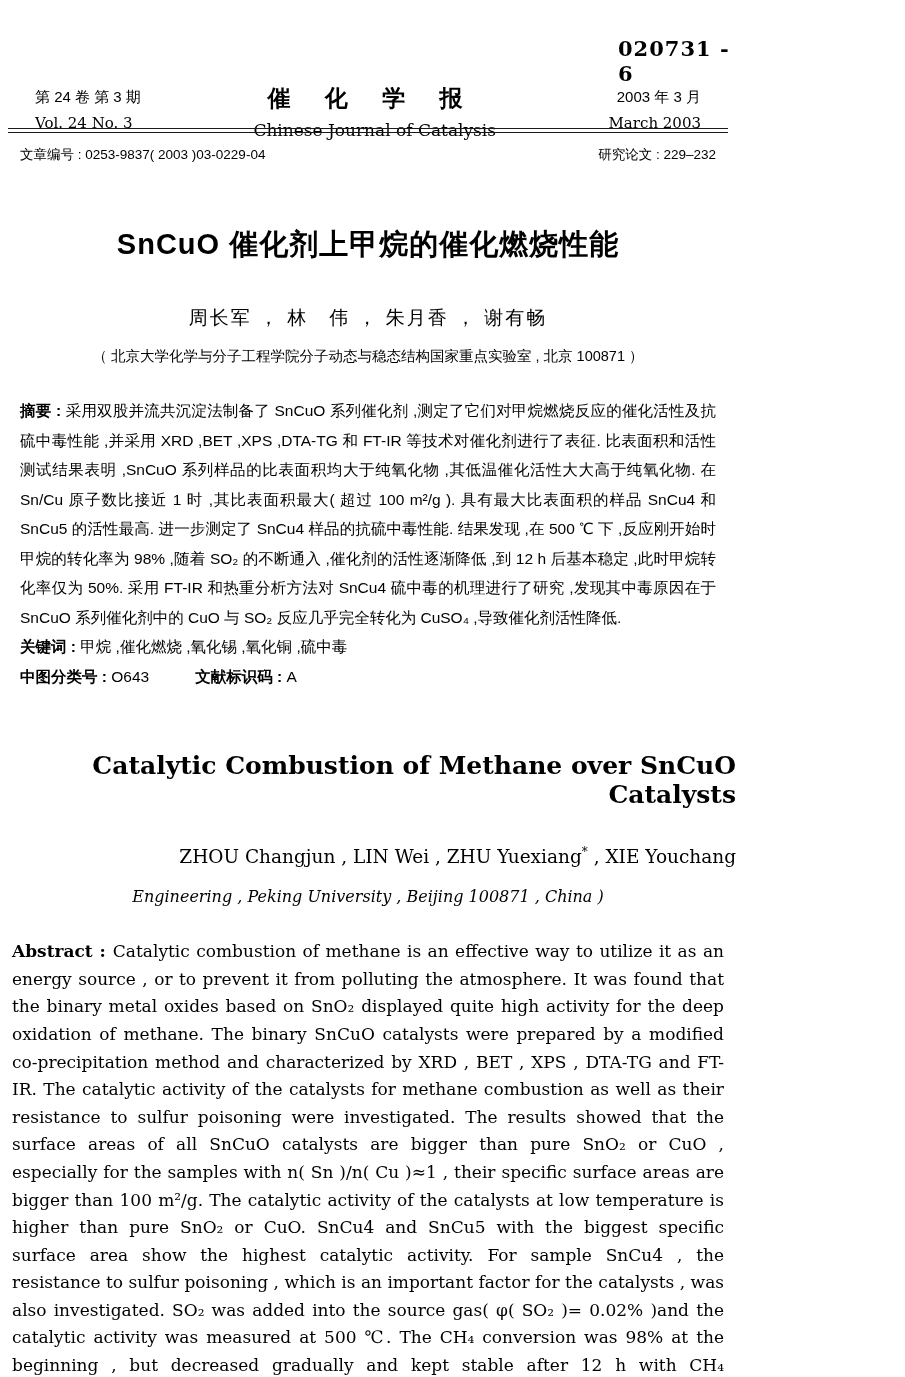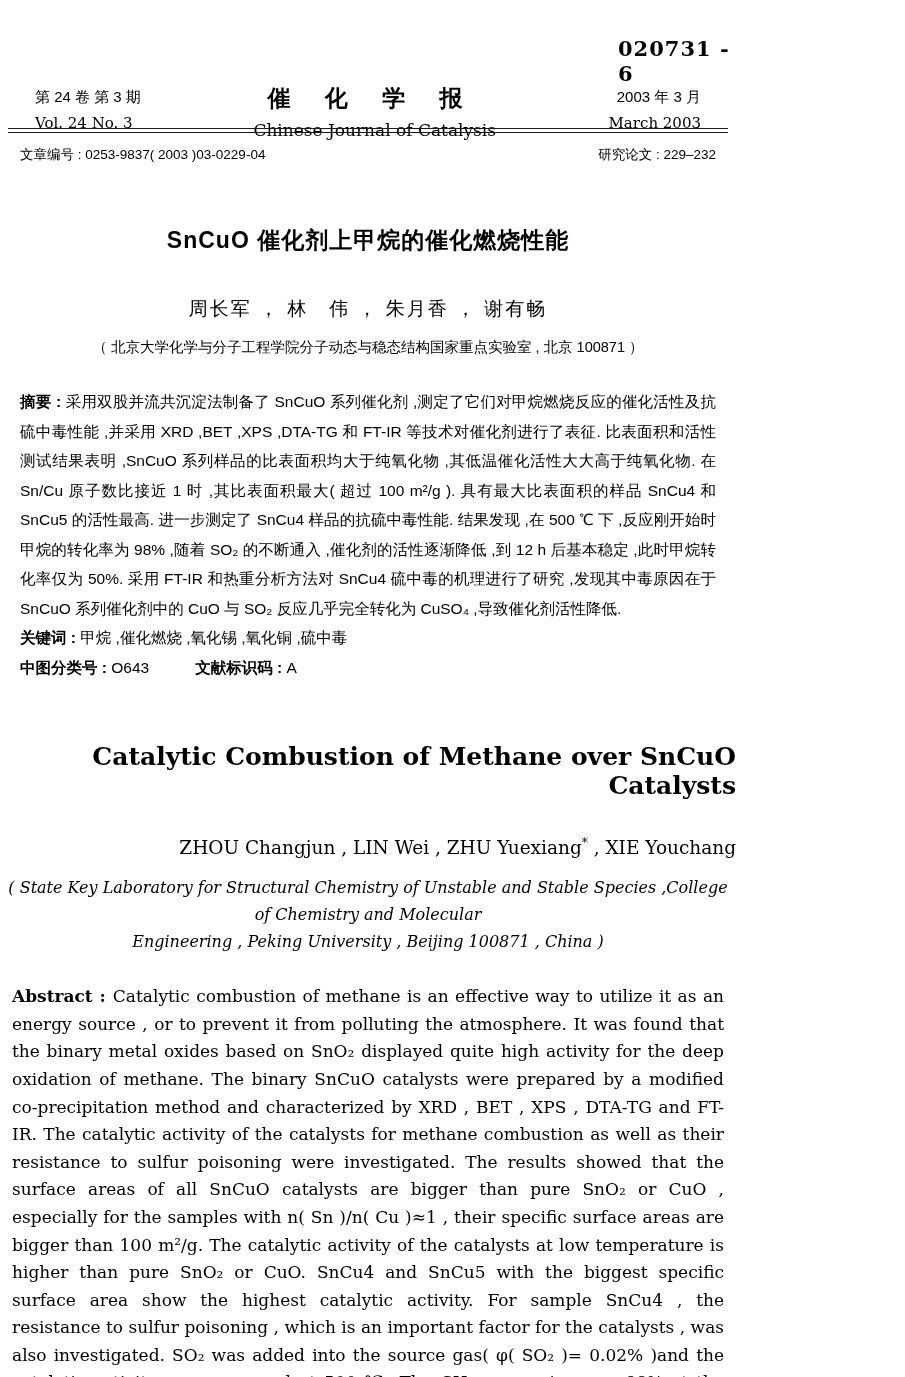--- a/index.html
+++ b/index.html
@@ -19,21 +19,21 @@
   .journal-en{font-size:17px;margin-top:6px;}
 
   .double-rule{position:absolute;top:128px;left:8px;right:8px;height:3px;
                border-top:1.6px solid #1a1a1a;border-bottom:1.6px solid #1a1a1a;}
 
   .meta-row{position:absolute;top:146px;left:0;right:0;display:flex;
             justify-content:space-between;padding:0 20px;font-size:13.5px;}
 
   .flow{position:absolute;top:205px;left:0;right:0;}
 
-  .cn-title{text-align:center;font-size:23px;font-weight:bold;margin:20px 4px 0;letter-spacing:1px;}
+  .cn-title{text-align:center;font-size:29px;font-weight:bold;margin:20px 4px 0;letter-spacing:1px;}
   .cn-authors{text-align:center;font-size:19px;margin-top:40px;letter-spacing:2px;}
   .cn-affil{text-align:center;font-size:14.5px;margin-top:16px;}
 
   .cn-abstract{margin:30px 20px 0;font-size:15.5px;line-height:29.5px;text-align:justify;}
   .cn-kw,.cn-clc{margin:0 20px;font-size:15.5px;line-height:29.5px;}
   .lbl{font-weight:bold;}
   .clc-gap{display:inline-block;width:46px;}
 
   .en-title{text-align:right;font-size:25px;font-weight:bold;margin:60px 0 0;}
   .en-authors{text-align:right;font-size:18.5px;margin-top:36px;padding-left:29px;}
@@ -82,21 +82,20 @@
 
     <p class="cn-kw"><span class="lbl">关键词 : </span><span>甲烷 ,催化燃烧 ,氧化锡 ,氧化铜 ,硫中毒</span></p>
 
     <p class="cn-clc"><span class="lbl">中图分类号 : </span><span>O643</span><span class="clc-gap"></span><span class="lbl">文献标识码 : </span><span>A</span></p>
 
     <h2 class="en-title serif">Catalytic Combustion of Methane over SnCuO Catalysts</h2>
 
     <div class="en-authors serif"><span>ZHOU Changjun , LIN Wei , ZHU Yuexiang</span><sup>*</sup><span> , XIE Youchang</span></div>
 
     <div class="en-affil serif">
-      <div>( State Key Laboratory for Structural Chemistry of Unstable and Stable Species ,College of Chemistry and Molecular</div>
       <div>Engineering , Peking University , Beijing 100871 , China )</div>
     </div>
 
     <p class="en-abstract serif"><b>Abstract : </b><span>Catalytic combustion of methane is an effective way to utilize it as an energy source , or to prevent it from polluting the atmosphere.  It was found that the binary metal oxides based on SnO₂ displayed quite high activity for the deep oxidation of methane.  The binary SnCuO catalysts were prepared by a modified co-precipitation method and characterized by XRD , BET , XPS , DTA-TG and FT-IR.  The catalytic activity of the catalysts for methane combustion as well as their resistance to sulfur poisoning were investigated.  The results showed that the surface areas of all SnCuO catalysts are bigger than pure SnO₂ or CuO , especially for the samples with n( Sn )/n( Cu )≈1 , their specific surface areas are bigger than 100 m²/g.  The catalytic activity of the catalysts at low temperature is higher than pure SnO₂ or CuO.  SnCu4 and SnCu5 with the biggest specific surface area show the highest catalytic activity.  For sample SnCu4 , the resistance to sulfur poisoning , which is an important factor for the catalysts , was also investigated.  SO₂ was added into the source gas( φ( SO₂ )= 0.02% )and the catalytic activity was measured at 500 ℃.  The CH₄ conversion was 98% at the beginning , but decreased gradually and kept stable after 12 h with CH₄ conversion of 50%.  The mechanism of sulfur poisoning was further studied by FT-IR and DTA-TG methods and it was found that the deactivation of the catalysts under SO₂ is due to transformation of CuO into CuSO₄.</span></p>
 
     <p class="en-kw serif"></p>
 
   </div>
 </div>
 

